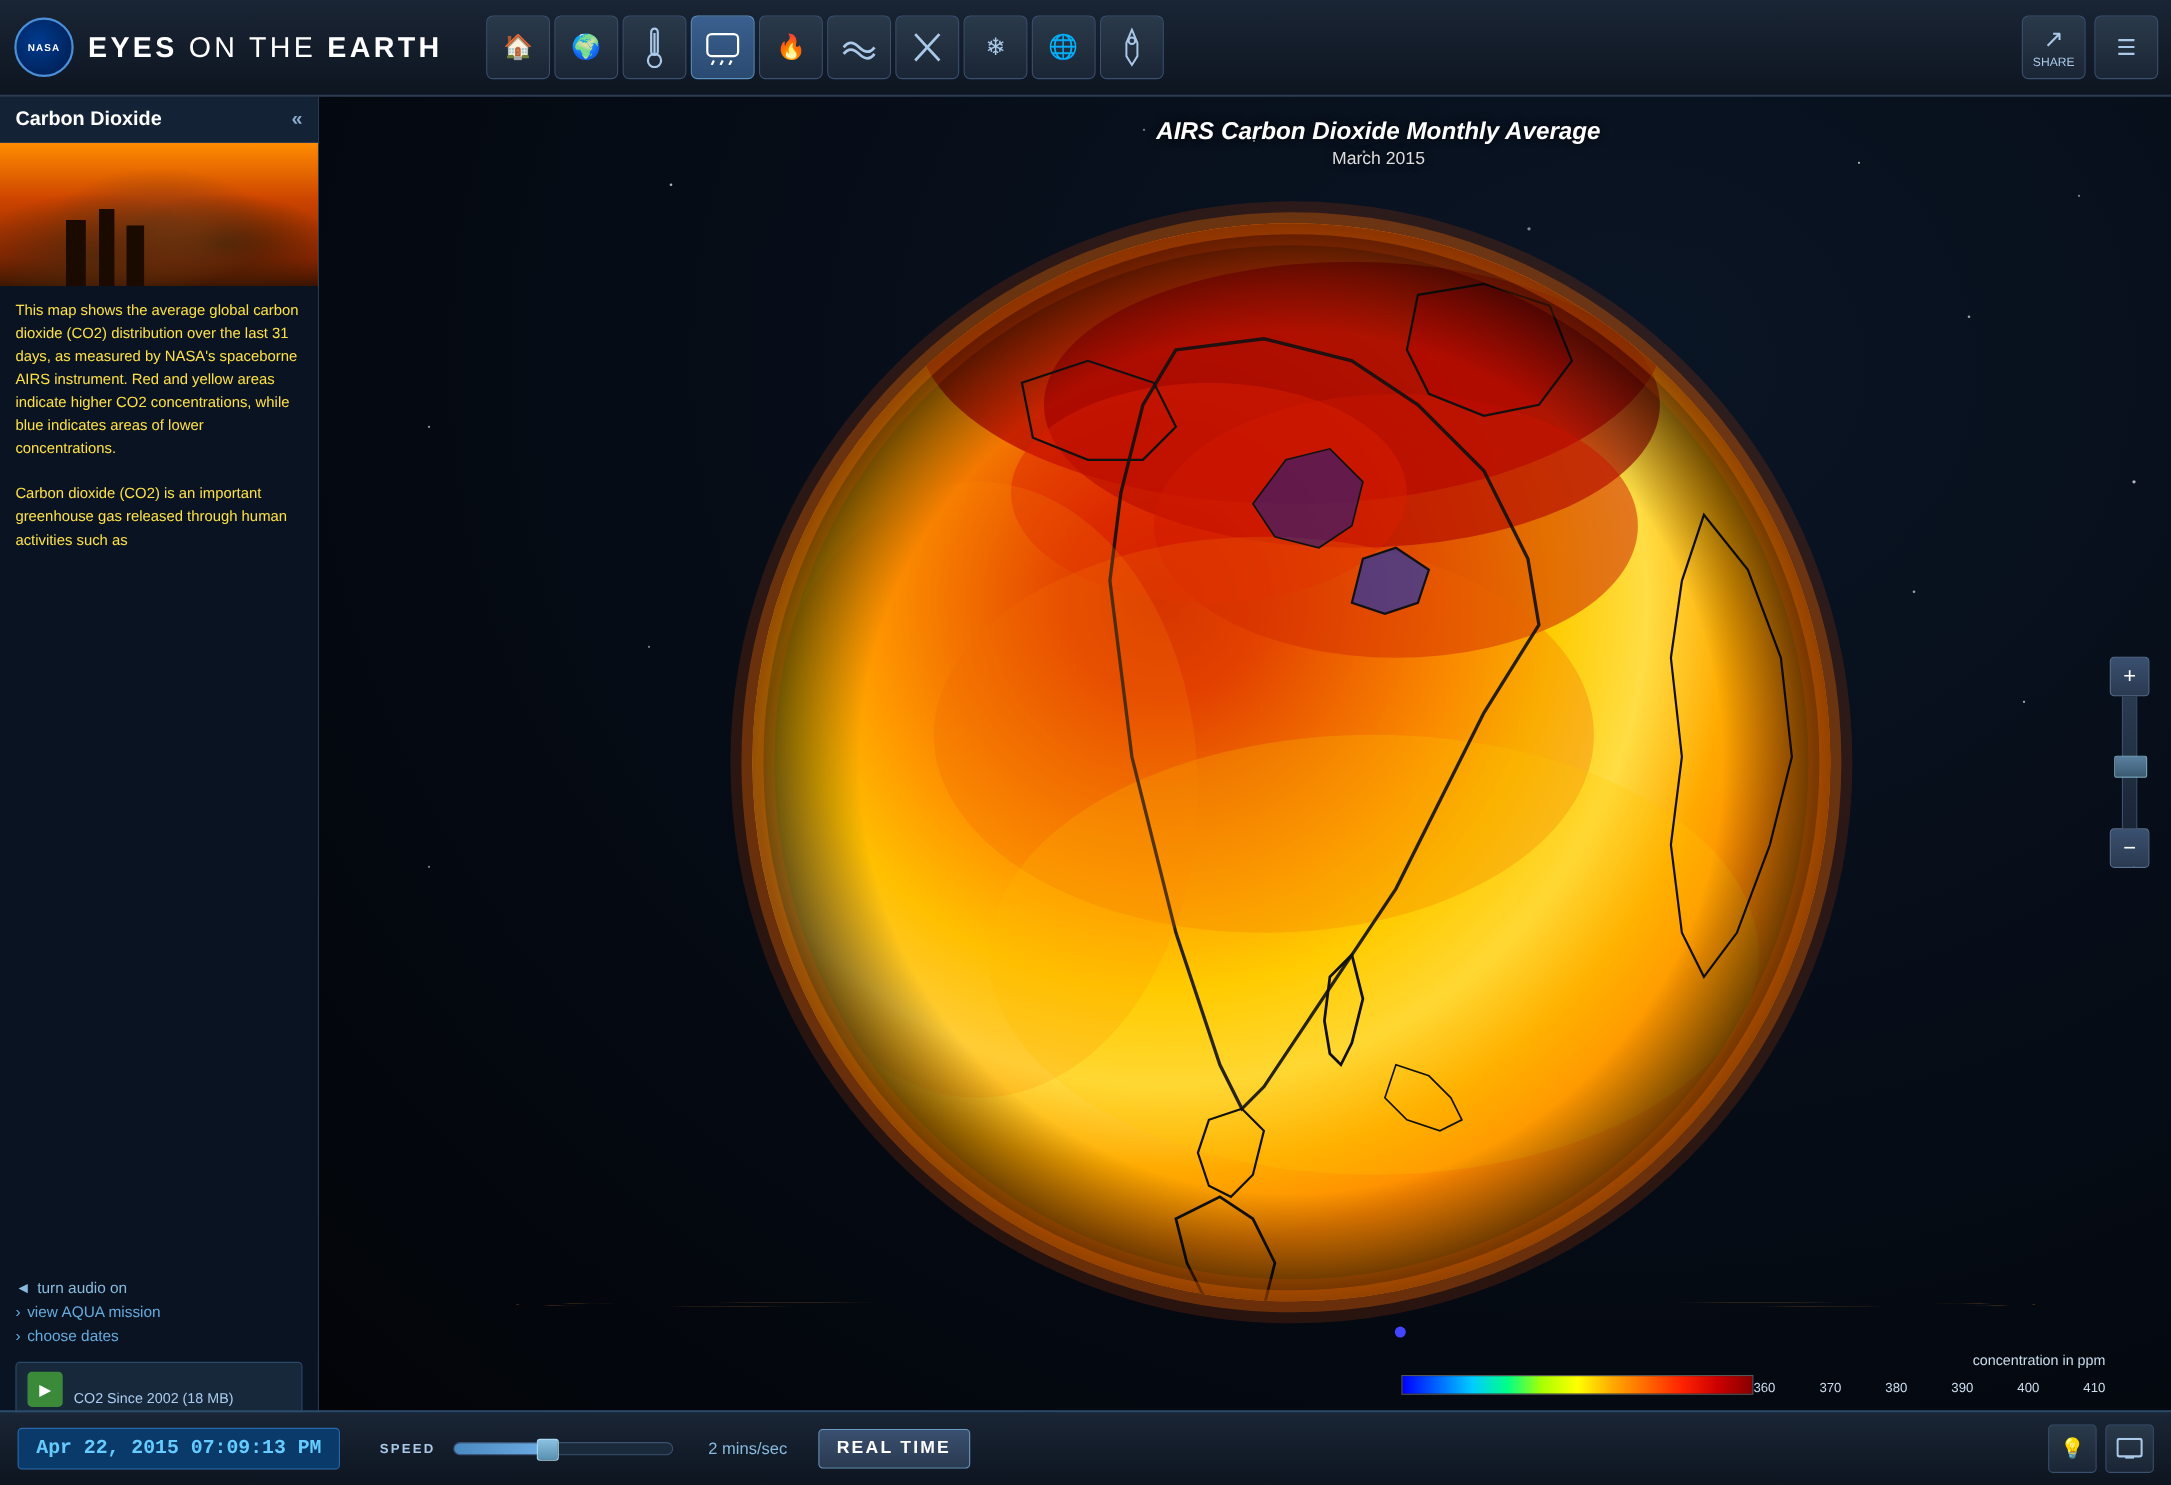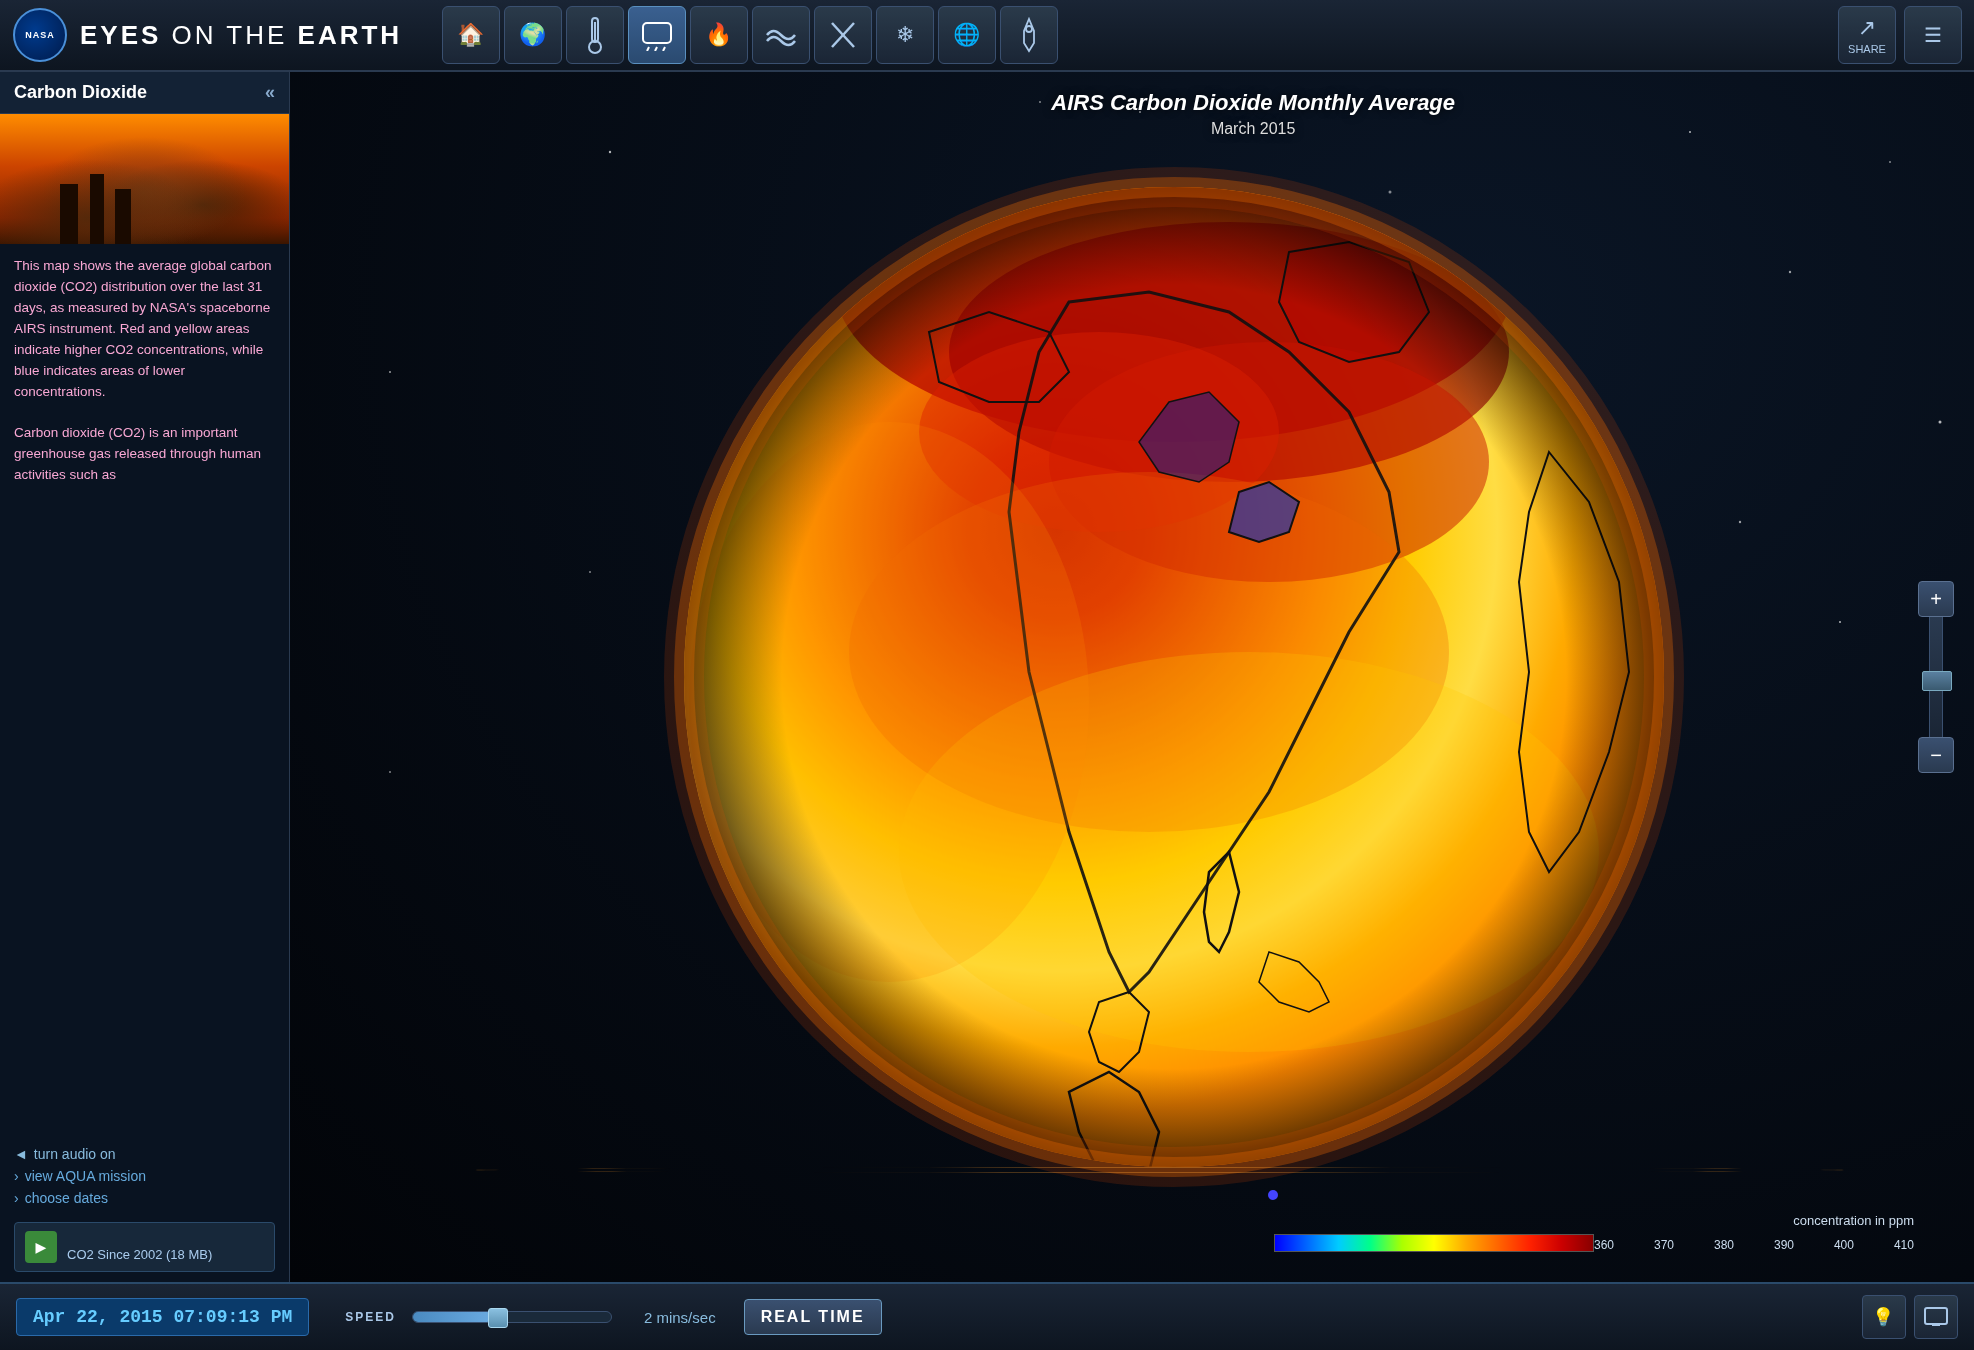--- a/index.html
+++ b/index.html
@@ -8,21 +8,21 @@
       height: 1350px;
       background: #0a0e14;
       font-family: Arial, sans-serif;
       overflow: hidden;
       position: relative;
     }
 
     
     #header {
       width: 100%;
-      height: 72px;
+      height: 88px;
       background: linear-gradient(180deg, #1a2535 0%, #0d1520 100%);
       display: flex;
       align-items: center;
       border-bottom: 2px solid #2a3a50;
       position: relative;
       z-index: 100;
     }
     #nasa-logo {
       width: 60px;
       height: 60px;
@@ -165,21 +165,21 @@
         radial-gradient(ellipse at 70% 70%, rgba(60,30,5,0.9) 0%, transparent 35%),
         linear-gradient(180deg, #FF8C00 0%, #CC4400 40%, #8B2500 80%, #3a1500 100%);
     }
     .chimney {
       position: absolute;
       bottom: 0;
       background: #1a0a00;
     }
     #panel-description {
       padding: 12px 14px;
-      color: #f9a8d4;
+      color: #fde047;
       font-size: 13.5px;
       line-height: 1.55;
       flex: 1;
       overflow: hidden;
     }
     #panel-links {
       padding: 8px 14px 10px;
       display: flex;
       flex-direction: column;
       gap: 6px;

